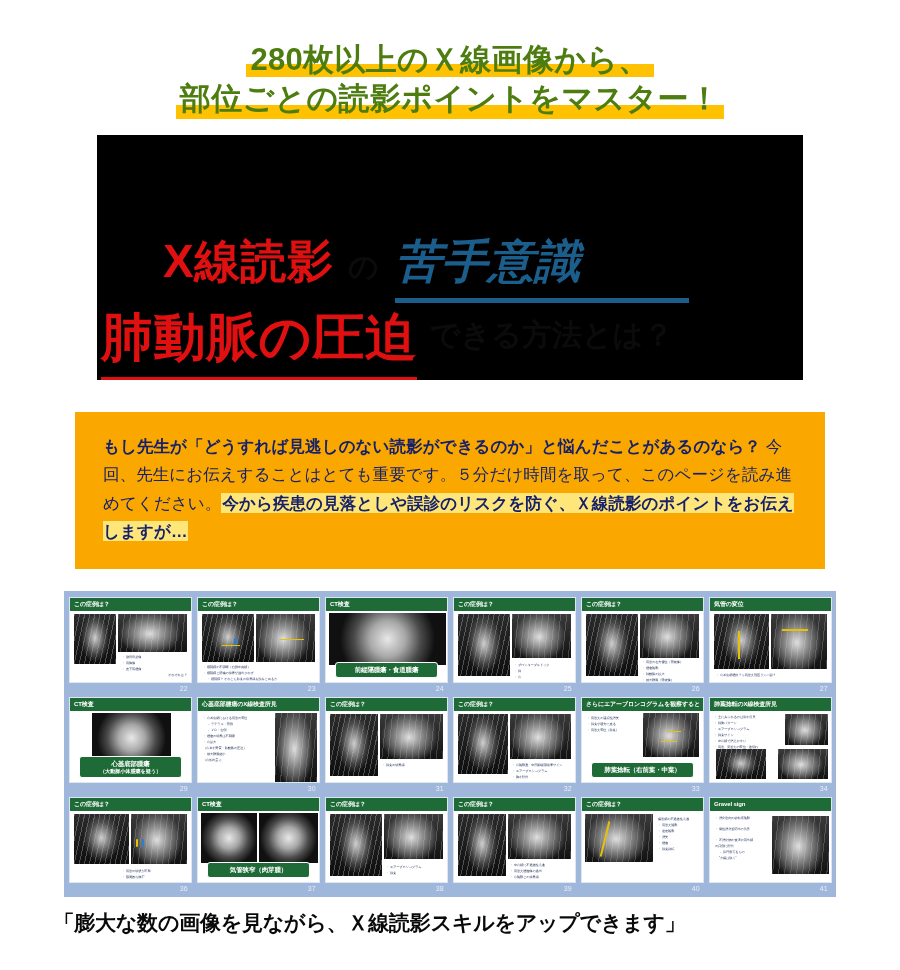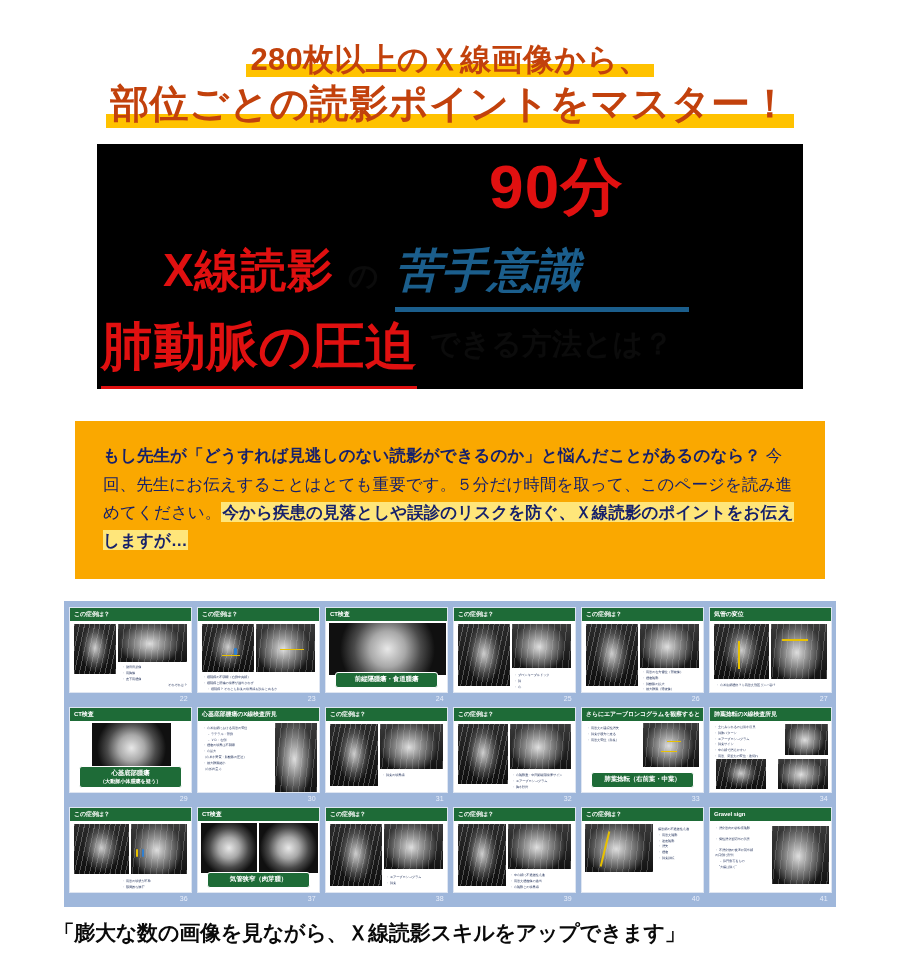--- a/index.html
+++ b/index.html
@@ -17,27 +17,27 @@
   
   .eyebrow {
     width: 900px;
     padding-top: 42px;
     text-align: center;
   }
   .eyebrow-line {
     position: relative;
     display: inline-block;
     font-weight: 900;
-    color: #c2410c;
+    color: #4d7c0f;
     letter-spacing: 0.01em;
     line-height: 1.16;
     white-space: nowrap;
   }
   .eyebrow-line-1 { font-size: 31px; }
-  .eyebrow-line-2 { font-size: 39px; margin-top: 3px; }
+  .eyebrow-line-2 { font-size: 31px; margin-top: 3px; }
 
   .eyebrow-line .hl-text { position: relative; z-index: 2; }
   .eyebrow-line .hl-bar {
     position: absolute;
     left: -4px;
     right: -4px;
     bottom: 1px;
     height: 13px;
     background: #FFC200;
     z-index: 1;
@@ -248,21 +248,20 @@
   </div>
   <br>
   <div class="eyebrow-line eyebrow-line-2">
     <span class="hl-bar"></span>
     <span class="hl-text">部位ごとの読影ポイントをマスター！</span>
   </div>
 </div>
 
 <div class="hero-block">
 
-  <div class="hero-row hero-minutes">90分</div>
 
   <div class="hero-row hero-l2">
     <span class="seg hero-red-xray">X線読影</span>
     <span class="seg hero-dark-mid">の</span>
     <span class="seg hero-blue-wrap">
       <span class="hero-blue">苦手意識</span>
       <span class="blue-underline"></span>
     </span>
   </div>
 

